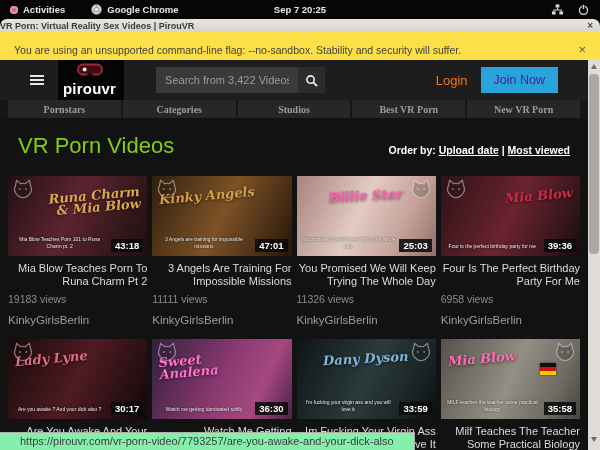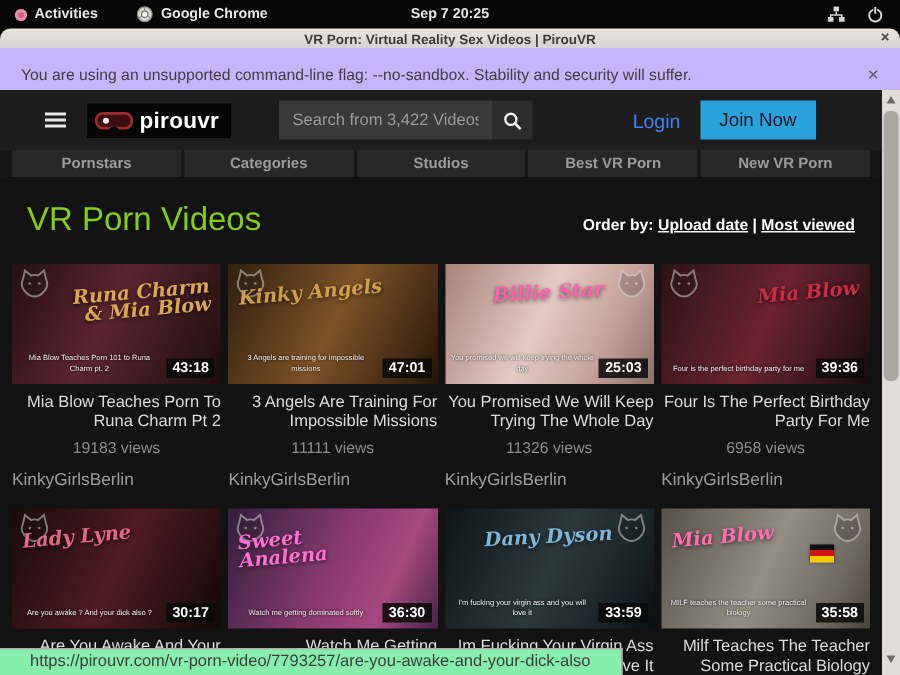--- a/index.html
+++ b/index.html
@@ -13,28 +13,28 @@
   .tb-left { display:flex; align-items:center; gap:26px; padding-left:10px; }
   .tb-item { display:flex; align-items:center; gap:5px; cursor:default; }
   .act-dot { width:8px; height:8px; border-radius:50%; background:#cf6484;
     box-shadow:inset 0 0 0 2px #e390a8; }
   .tb-clock { position:absolute; left:0; right:0; text-align:center; }
   .tb-right { margin-left:auto; display:flex; gap:13px; padding-right:10px; z-index:2; }
 
   
   .titlebar { position:absolute; top:19px; left:0; width:600px; height:13px;
     background:linear-gradient(#e8e5e1,#d7d3cf); border-radius:7px 7px 0 0;
-    display:flex; align-items:center; justify-content:center;
+    display:flex; align-items:center; 
     font-size:9px; font-weight:bold; color:#3b3b3b; }
   .tb-close { position:absolute; right:7px; top:0; font-size:10px; color:#4a4a4a;
     cursor:pointer; line-height:13px; }
 
   
   .infobar { position:absolute; top:32px; left:0; width:600px; height:36px;
-    background:#c4b5fd; border-bottom:1px solid #bbb7b2; display:flex;
+    background:#fde047; border-bottom:1px solid #bbb7b2; display:flex;
     align-items:center; padding:0 14px; font-size:10.5px; color:#3f3f3f;justify-content:space-between; }
   .ib-close { margin-left:auto; font-size:13px; color:#5a5a5a; cursor:pointer; }
 
   
   .viewport { position:absolute; top:60px; left:0; width:600px; height:390px;
     background:#121212; overflow:hidden; }
   .site { width:588px; }
 
   
   .scrollbar { position:absolute; top:0; right:0; width:12px; height:390px;
@@ -45,35 +45,35 @@
   .sb-down { position:absolute; bottom:4px; left:2.5px; border-top:5px solid #6f6b66; }
   .sb-thumb { position:absolute; top:14px; left:1px; width:10px; height:180px;
     background:#aca7a1; border-radius:4px; }
 
   
   .site-header { height:40px; background:#1d1d1d; display:flex; align-items:center;
     padding:0 0 0 30px; }
   .hamburger { width:14px; cursor:pointer; margin-right:14px; }
   .hamburger div { height:2px; background:#e8e8e8; margin:2px 0; }
   .logo { display:flex; align-items:center; gap:4px; background:#050505;
-    padding:3px 8px 3px 5px; cursor:pointer; }
+    padding:3px 8px 3px 5px; cursor:pointer;flex-direction:column; }
   .logo-text { color:#fff; font-weight:bold; font-size:15px; letter-spacing:0.2px; }
   .searchwrap { display:flex; margin-left:32px; }
   .search-input { width:142px; height:26px; background:#3a3a3a; border:none;
     color:#cfcfcf; font-size:11px; padding:0 9px; outline:none;
     font-family:"Liberation Sans", sans-serif; }
   .search-input::placeholder { color:#9b9b9b; }
   .search-btn { width:27px; height:26px; background:#2c2c2c; border:none;
     display:flex; align-items:center; justify-content:center; cursor:pointer; }
-  .login { margin-left:auto; color:#3b82f6; font-size:13px; cursor:pointer; }
-  .join-btn { margin:0 44px 0 13px; border:none; color:#0f172a; font-size:12.5px;
+  .login { margin-left:auto; color:#f97316; font-size:13px; cursor:pointer; }
+  .join-btn { margin:0 30px 0 13px; border:none; color:#4c1d95; font-size:12.5px;
     padding:6px 13px; cursor:pointer; font-family:"Liberation Sans", sans-serif; }
 
   
-  .nav { display:flex; gap:2px; padding:0 8px; background:#161616; height:18px; }
+  .nav { display:flex; gap:2px; padding:0 8px; background:#161616; height:18px;font-family:Liberation Serif, serif; }
   .nav-item { flex:1; background:#272727; color:#9c9c9c; font-size:10px;
     font-weight:bold; display:flex; align-items:center; justify-content:center;
     cursor:pointer; }
 
   
   .page-head { display:flex; justify-content:space-between; align-items:flex-end;
     padding:15px 18px 13px; }
   .page-title { color:#84cc16; font-size:22px; font-weight:normal; }
   .orderby { font-size:10.5px; color:#fff; font-weight:bold; padding-bottom:3px; }
   .orderby a { color:#fff; text-decoration:underline; cursor:pointer; }
@@ -92,21 +92,21 @@
     color:#eee; text-align:center; line-height:1.3; text-shadow:0 0 2px #000; }
   .duration { position:absolute; right:4px; bottom:4px; background:rgba(8,8,8,0.85);
     color:#fff; font-size:9.5px; font-weight:bold; padding:1px 4px; }
   .wm { position:absolute; top:3px; width:22px; height:20px; opacity:0.55; }
   .wm-left { left:4px; } .wm-right { right:4px; }
   .flag { position:absolute; right:24px; top:24px; width:16px; height:12px;
     background:linear-gradient(#111 0 33%, #cf1414 33% 66%, #f7c800 66% 100%);
     box-shadow:0 0 2px rgba(0,0,0,.6); }
   .vtitle { margin-top:6px; font-size:11px; color:#dcdcdc; line-height:1.18;
     min-height:26px; cursor:pointer;text-align:right; }
-  .views { margin-top:5px; font-size:10.5px; color:#8b8b8b;text-align:center; }
+  .views { margin-top:5px; font-size:10.5px; color:#8b8b8b; }
   .studio { margin-top:9px; font-size:11.5px; color:#9d9d9d; cursor:pointer; }
 
   
   .status-tip { position:absolute; left:0; bottom:0; background:#86efac;
     border:1px solid #b2aeaa; border-left:none; border-bottom:none;
     padding:2px 20px 3px; font-size:11px; color:#3c3c3c; z-index:50;
     white-space:nowrap; }
 </style>
 </head>
 <body>

